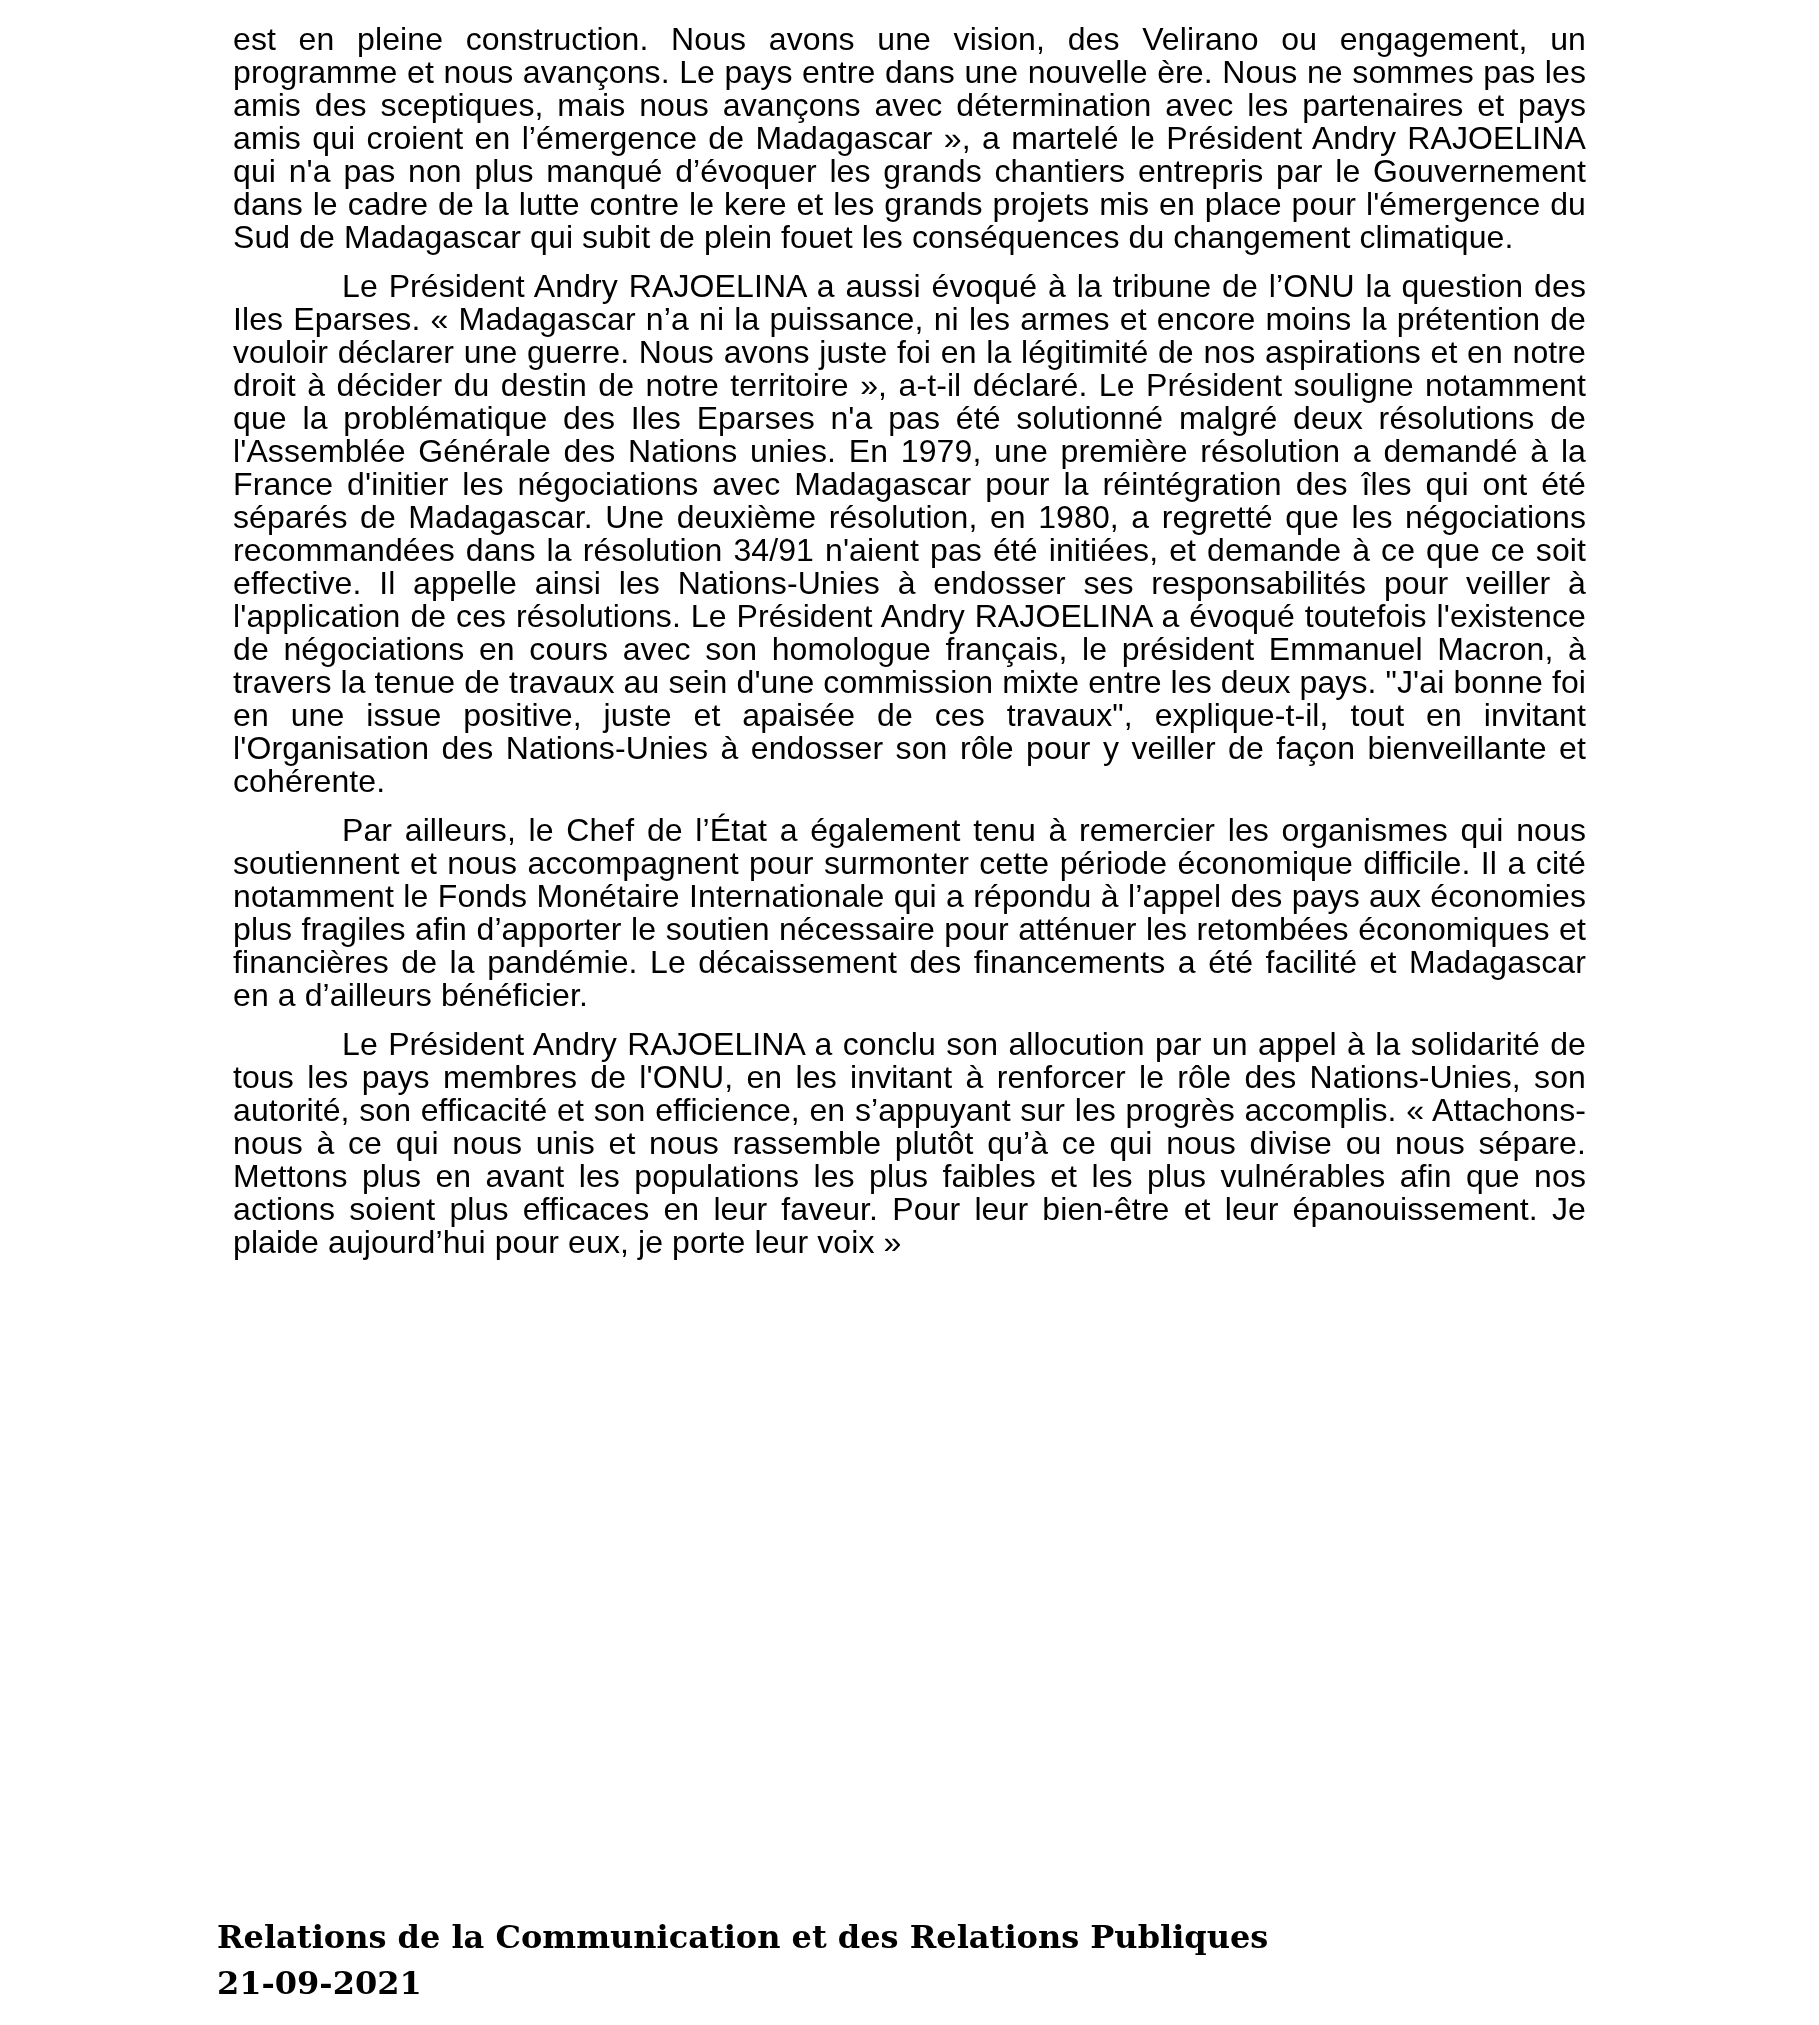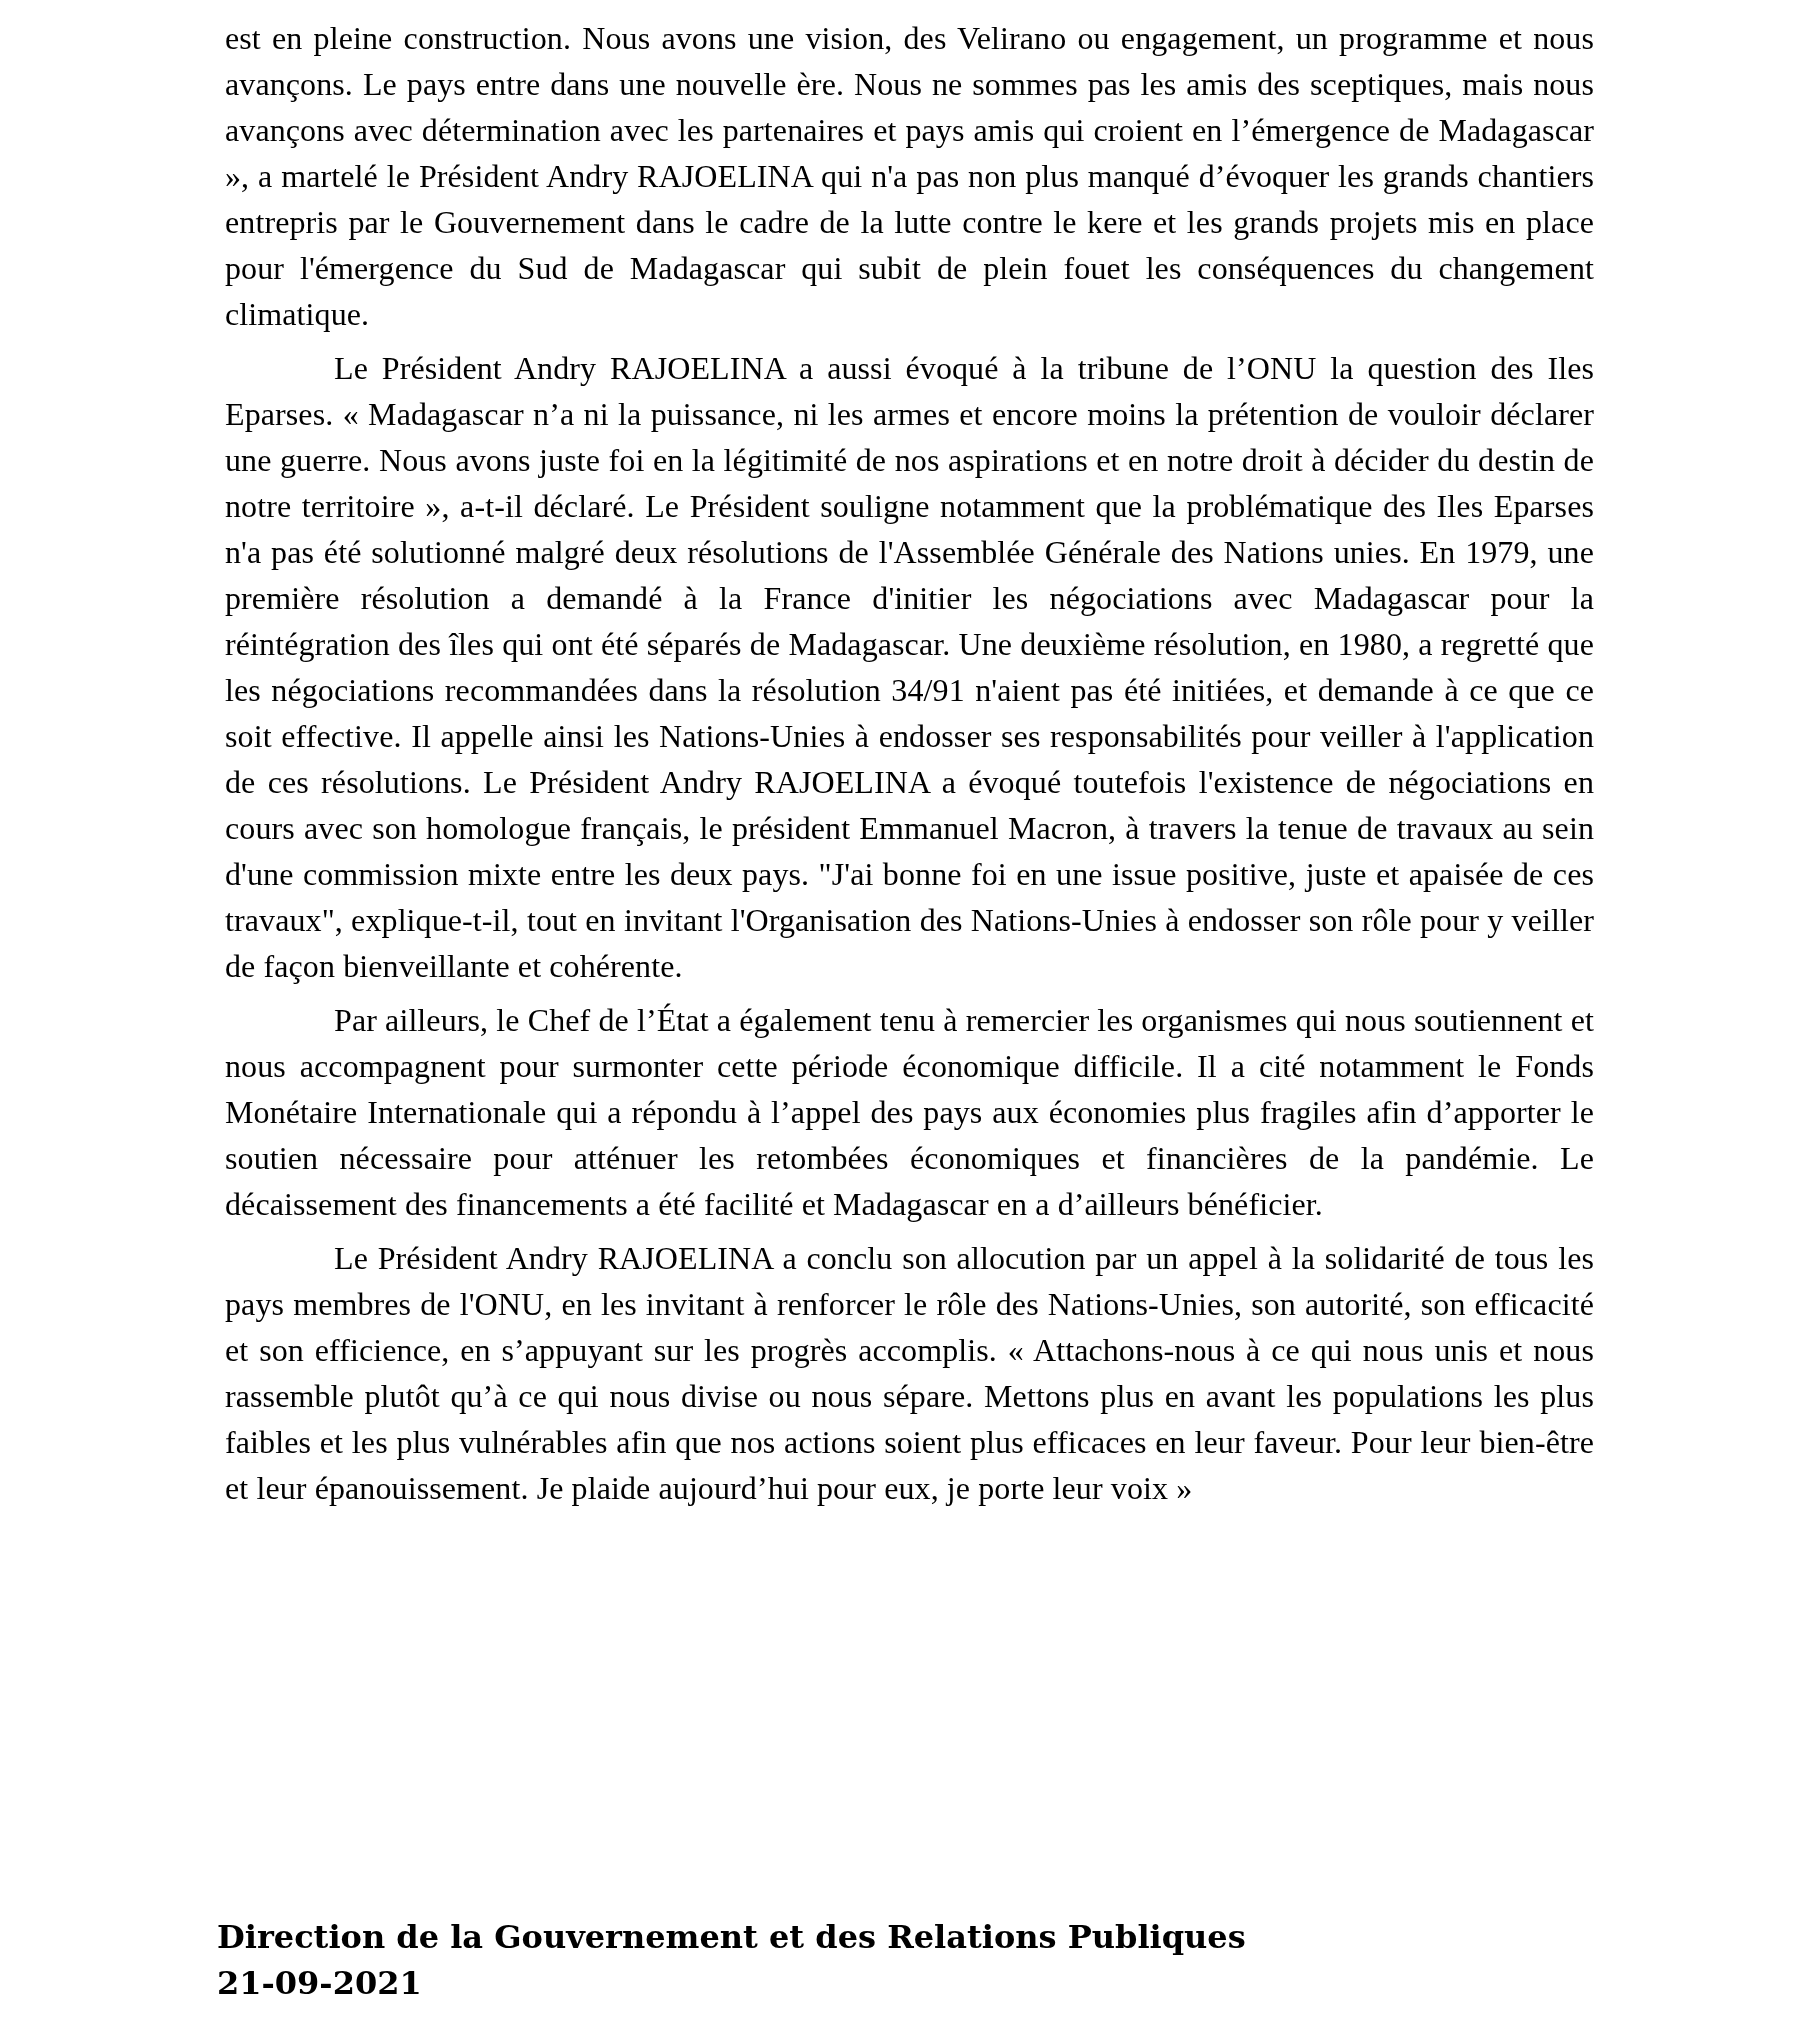--- a/index.html
+++ b/index.html
@@ -14,25 +14,25 @@
       overflow: hidden;
       color: #000000;
     }
     .page {
       position: absolute;
       left: 217px;
       top: 7.3px;
       width: 1385px;
     }
     .para {
-      font-family: Liberation Serif, serif;
+      font-family: Liberation Sans, sans-serif;
       font-size: 32px;
-      line-height: 46px;
+      line-height: 33px;
       text-align: justify;
-      margin: 8px;
+      margin: 16px;
       letter-spacing: 0.1px;
       hyphens: none;
     }
     .para.indent {
       text-indent: 109px;
     }
     .signature {
       position: absolute;
       left: 217px;
       top: 1914px;
@@ -47,16 +47,16 @@
 <body>
 
 <div class="page">
   <p class="para">est en pleine construction. Nous avons une vision, des Velirano ou engagement, un programme et nous avançons. Le pays entre dans une nouvelle ère. Nous ne sommes pas les amis des sceptiques, mais nous avançons avec détermination avec les partenaires et pays amis qui croient en l’émergence de Madagascar », a martelé le Président Andry RAJOELINA qui n'a pas non plus manqué d’évoquer les grands chantiers entrepris par le Gouvernement dans le cadre de la lutte contre le kere et les grands projets mis en place pour l'émergence du Sud de Madagascar qui subit de plein fouet les conséquences du changement climatique.</p>
   <p class="para indent">Le Président Andry RAJOELINA a aussi évoqué à la tribune de l’ONU la question des Iles Eparses. « Madagascar n’a ni la puissance, ni les armes et encore moins la prétention de vouloir déclarer une guerre. Nous avons juste foi en la légitimité de nos aspirations et en notre droit à décider du destin de notre territoire », a-t-il déclaré. Le Président souligne notamment que la problématique des Iles Eparses n'a pas été solutionné malgré deux résolutions de l'Assemblée Générale des Nations unies. En 1979, une première résolution a demandé à la France d'initier les négociations avec Madagascar pour la réintégration des îles qui ont été séparés de Madagascar.  Une deuxième résolution, en 1980, a regretté que les négociations recommandées dans la résolution 34/91 n'aient pas été initiées, et demande à ce que ce soit effective. Il appelle ainsi les Nations-Unies à endosser ses responsabilités pour veiller à l'application de ces résolutions. Le Président Andry RAJOELINA a évoqué toutefois l'existence de négociations en cours avec son homologue français, le président Emmanuel Macron, à travers la tenue de travaux au sein d'une commission mixte entre les deux pays. "J'ai bonne foi en une issue positive, juste et apaisée de ces travaux", explique-t-il, tout en invitant l'Organisation des Nations-Unies à endosser son rôle pour y veiller de façon bienveillante et cohérente.</p>
   <p class="para indent">Par ailleurs, le Chef de l’État a également tenu à remercier les organismes qui nous soutiennent et nous accompagnent pour surmonter cette période économique difficile. Il a cité notamment le Fonds Monétaire Internationale qui a répondu à l’appel des pays aux économies plus fragiles afin d’apporter le soutien nécessaire pour atténuer les retombées économiques et financières de la pandémie. Le décaissement des financements a été facilité et Madagascar en a d’ailleurs bénéficier.</p>
   <p class="para indent">Le Président Andry RAJOELINA a conclu son allocution par un appel à la solidarité de tous les pays membres de l'ONU, en les invitant à renforcer le rôle des Nations-Unies, son autorité, son efficacité et son efficience, en s’appuyant sur les progrès accomplis.  « Attachons-nous à ce qui nous unis et nous rassemble plutôt qu’à ce qui nous divise ou nous sépare. Mettons plus en avant les populations les plus faibles et les plus vulnérables afin que nos actions soient plus efficaces en leur faveur. Pour leur bien-être et leur épanouissement. Je plaide aujourd’hui pour eux, je porte leur voix »</p>
 </div>
 
 <div class="signature">
-  <div>Direction de la Gouvernement et des Relations Publiques</div>
+  <div>Relations de la Communication et des Relations Publiques</div>
   <div>21-09-2021</div>
 </div>
 
 
 </body></html>

